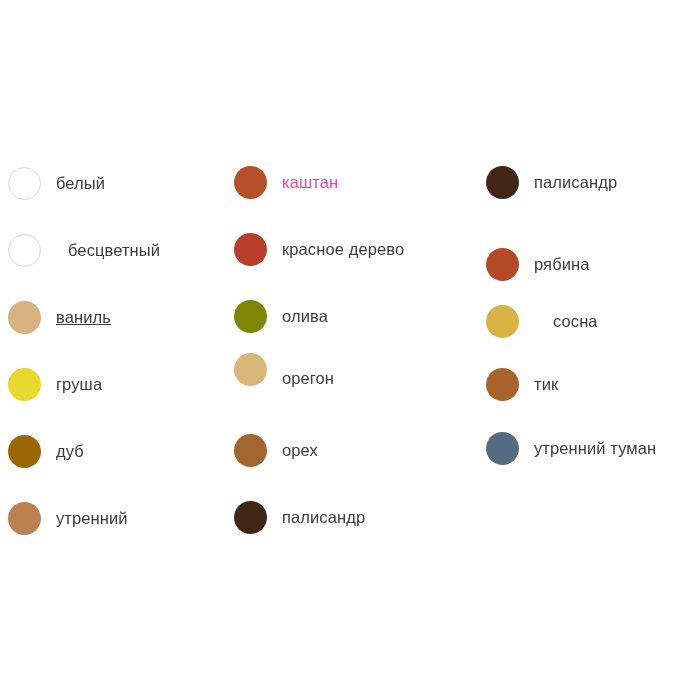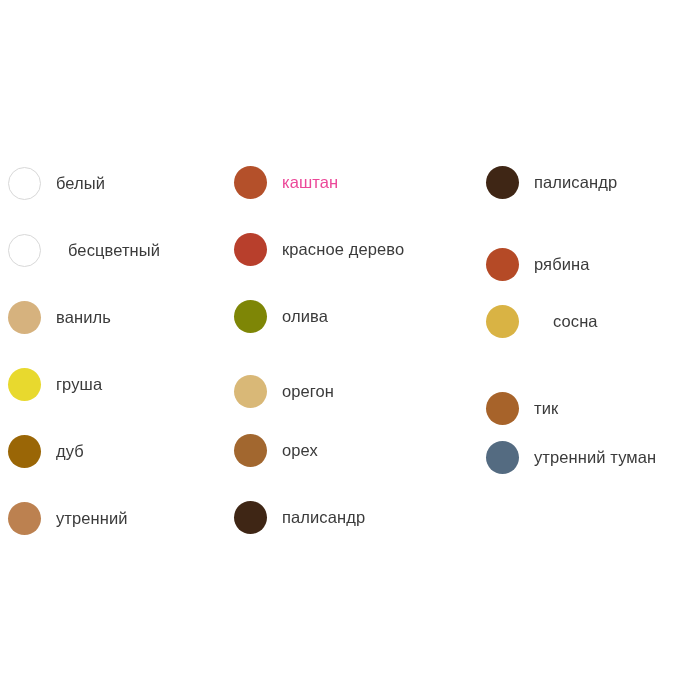--- a/index.html
+++ b/index.html
@@ -66,21 +66,21 @@
       <div class="swatch-item" style="top: 167px;">
         <span class="swatch-dot outlined" style="background: rgb(255, 255, 255); border-color: rgb(216, 216, 216);"></span>
         <span class="swatch-label" style="color: rgb(59, 59, 59);">белый</span>
       </div>
       <div class="swatch-item" style="top: 234px; gap: 12px;">
         <span class="swatch-dot outlined" style="background: rgb(255, 255, 255); border-color: rgb(216, 216, 216);"></span>
         <span class="swatch-label" style="color: rgb(59, 59, 59);">бесцветный</span>
       </div>
       <div class="swatch-item" style="top: 301px;">
         <span class="swatch-dot" style="background: rgb(214, 178, 126);"></span>
-        <span class="swatch-label" style="color: rgb(59, 59, 59);">ваниль</span>
+        <span class="swatch-label" style="color: rgb(59, 59, 59); text-decoration: underline;">ваниль</span>
       </div>
       <div class="swatch-item" style="top: 368px;">
         <span class="swatch-dot" style="background: rgb(232, 217, 46);"></span>
         <span class="swatch-label" style="color: rgb(59, 59, 59);">груша</span>
       </div>
       <div class="swatch-item" style="top: 435px;">
         <span class="swatch-dot" style="background: rgb(154, 102, 6);"></span>
         <span class="swatch-label" style="color: rgb(59, 59, 59);">дуб</span>
       </div>
       <div class="swatch-item" style="top: 502px;">
@@ -94,21 +94,21 @@
         <span class="swatch-label" style="color: #ec4899;">каштан</span>
       </div>
       <div class="swatch-item" style="top: 233px;">
         <span class="swatch-dot" style="background: rgb(184, 63, 44);"></span>
         <span class="swatch-label" style="color: rgb(59, 59, 59);">красное дерево</span>
       </div>
       <div class="swatch-item" style="top: 300px;">
         <span class="swatch-dot" style="background: rgb(126, 134, 6);"></span>
         <span class="swatch-label" style="color: rgb(59, 59, 59);">олива</span>
       </div>
-      <div class="swatch-item" style="top: 375px;">
+      <div class="swatch-item" style="top: 353px; align-items: flex-end;">
         <span class="swatch-dot" style="background: rgb(217, 184, 119);"></span>
         <span class="swatch-label" style="color: rgb(59, 59, 59);">орегон</span>
       </div>
       <div class="swatch-item" style="top: 434px;">
         <span class="swatch-dot" style="background: rgb(162, 103, 47);"></span>
         <span class="swatch-label" style="color: rgb(59, 59, 59);">орех</span>
       </div>
       <div class="swatch-item" style="top: 501px;">
         <span class="swatch-dot" style="background: rgb(63, 38, 21);"></span>
         <span class="swatch-label" style="color: rgb(59, 59, 59);">палисандр</span>
@@ -120,22 +120,22 @@
         <span class="swatch-label" style="color: rgb(59, 59, 59);">палисандр</span>
       </div>
       <div class="swatch-item" style="top: 248px;">
         <span class="swatch-dot" style="background: rgb(181, 74, 38);"></span>
         <span class="swatch-label" style="color: rgb(59, 59, 59);">рябина</span>
       </div>
       <div class="swatch-item" style="top: 305px; gap: 19px;">
         <span class="swatch-dot" style="background: rgb(217, 179, 68);"></span>
         <span class="swatch-label" style="color: rgb(59, 59, 59);">сосна</span>
       </div>
-      <div class="swatch-item" style="top: 392px; justify-content: flex-end;">
+      <div class="swatch-item" style="top: 368px; justify-content: flex-end;">
         <span class="swatch-dot" style="background: rgb(167, 99, 42);"></span>
         <span class="swatch-label" style="color: rgb(59, 59, 59);">тик</span>
       </div>
-      <div class="swatch-item" style="top: 441px; text-align: right;">
+      <div class="swatch-item" style="top: 432px; text-align: right;">
         <span class="swatch-dot" style="background: rgb(84, 107, 129);"></span>
         <span class="swatch-label" style="color: rgb(59, 59, 59);">утренний туман</span>
       </div>
     </div>
   </div>
 
 </body></html>

